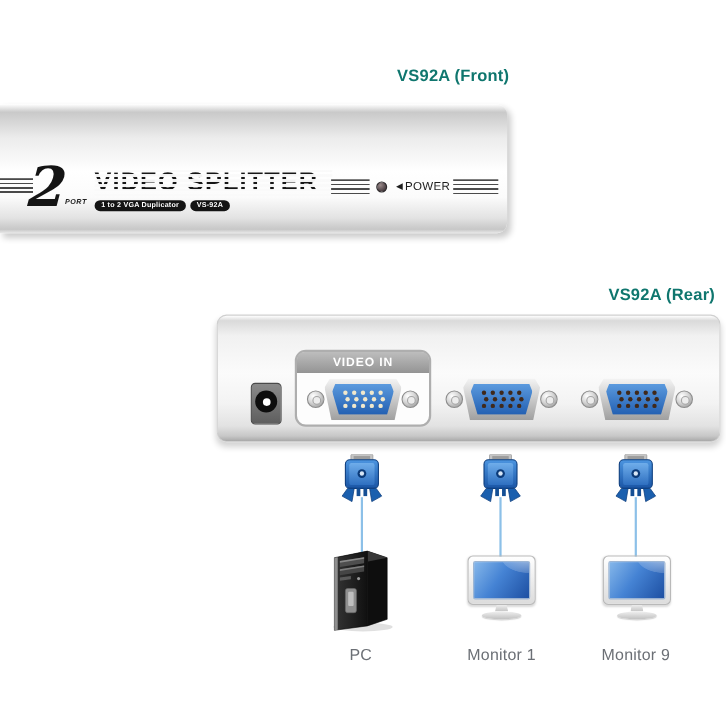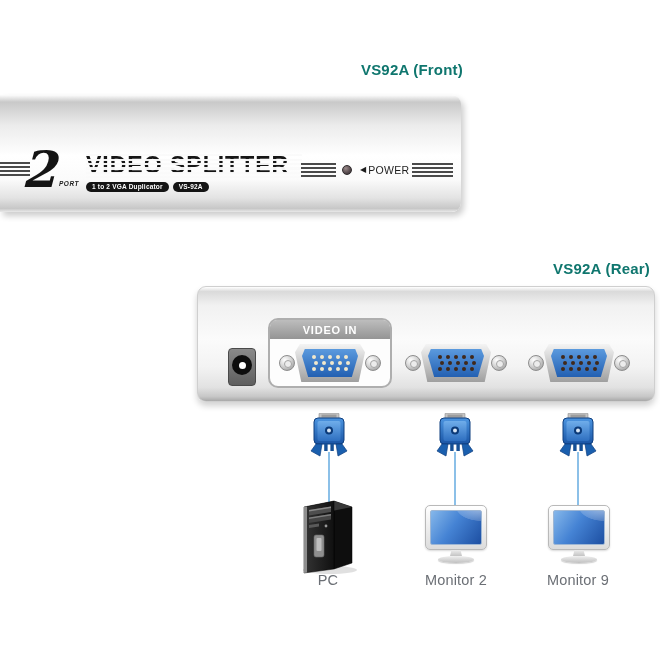--- a/index.html
+++ b/index.html
@@ -83,21 +83,21 @@
   .monitor .screen{width:52px;height:35px;border-radius:2px;border:1px solid #9db6d4;box-sizing:border-box;
     background:
       radial-gradient(90% 80% at 100% -15%,rgba(255,255,255,.55) 0%,rgba(255,255,255,.18) 55%,rgba(255,255,255,0) 57%),
       linear-gradient(125deg,#85b7ea 0%,#4583d4 45%,#1d4fa2 100%);}
   .monitor .neck{width:12px;height:6px;margin:0 auto;
     background:linear-gradient(180deg,#ececec,#c4c4c4);
     clip-path:polygon(12% 0,88% 0,100% 100%,0 100%);}
   .monitor .base{width:36px;height:7px;margin:0 auto;border-radius:50%;
     background:linear-gradient(180deg,#efefef,#c0c0c0);box-shadow:0 1px 1px rgba(0,0,0,.18);}
 
-  .device-label{position:absolute;top:572px;width:120px;text-align:center;
+  .device-label{position:absolute;top:588px;width:120px;text-align:center;
     font-size:14.5px;color:#6b6f75;letter-spacing:.2px;}
 </style>
 </head>
 <body>
 
 <svg width="0" height="0" style="position:absolute" aria-hidden="true">
   <defs>
     <linearGradient id="plugBody" x1="0" y1="0" x2="0" y2="1">
       <stop offset="0" stop-color="#4c95e0"></stop>
         <stop offset="1" stop-color="#1a55a5"></stop>
@@ -308,14 +308,14 @@
 
 <div class="monitor" style="left:548px;top:505px;">
   <div class="bezel">
     <div class="screen"></div>
   </div>
   <div class="neck"></div>
   <div class="base"></div>
 </div>
 
 <div class="device-label" style="left:268px;">PC</div>
-<div class="device-label" style="left:396px;">Monitor 2</div>
+<div class="device-label" style="left:396px;">Monitor 1</div>
 <div class="device-label" style="left:518px;">Monitor 9</div>
 
 </body></html>

